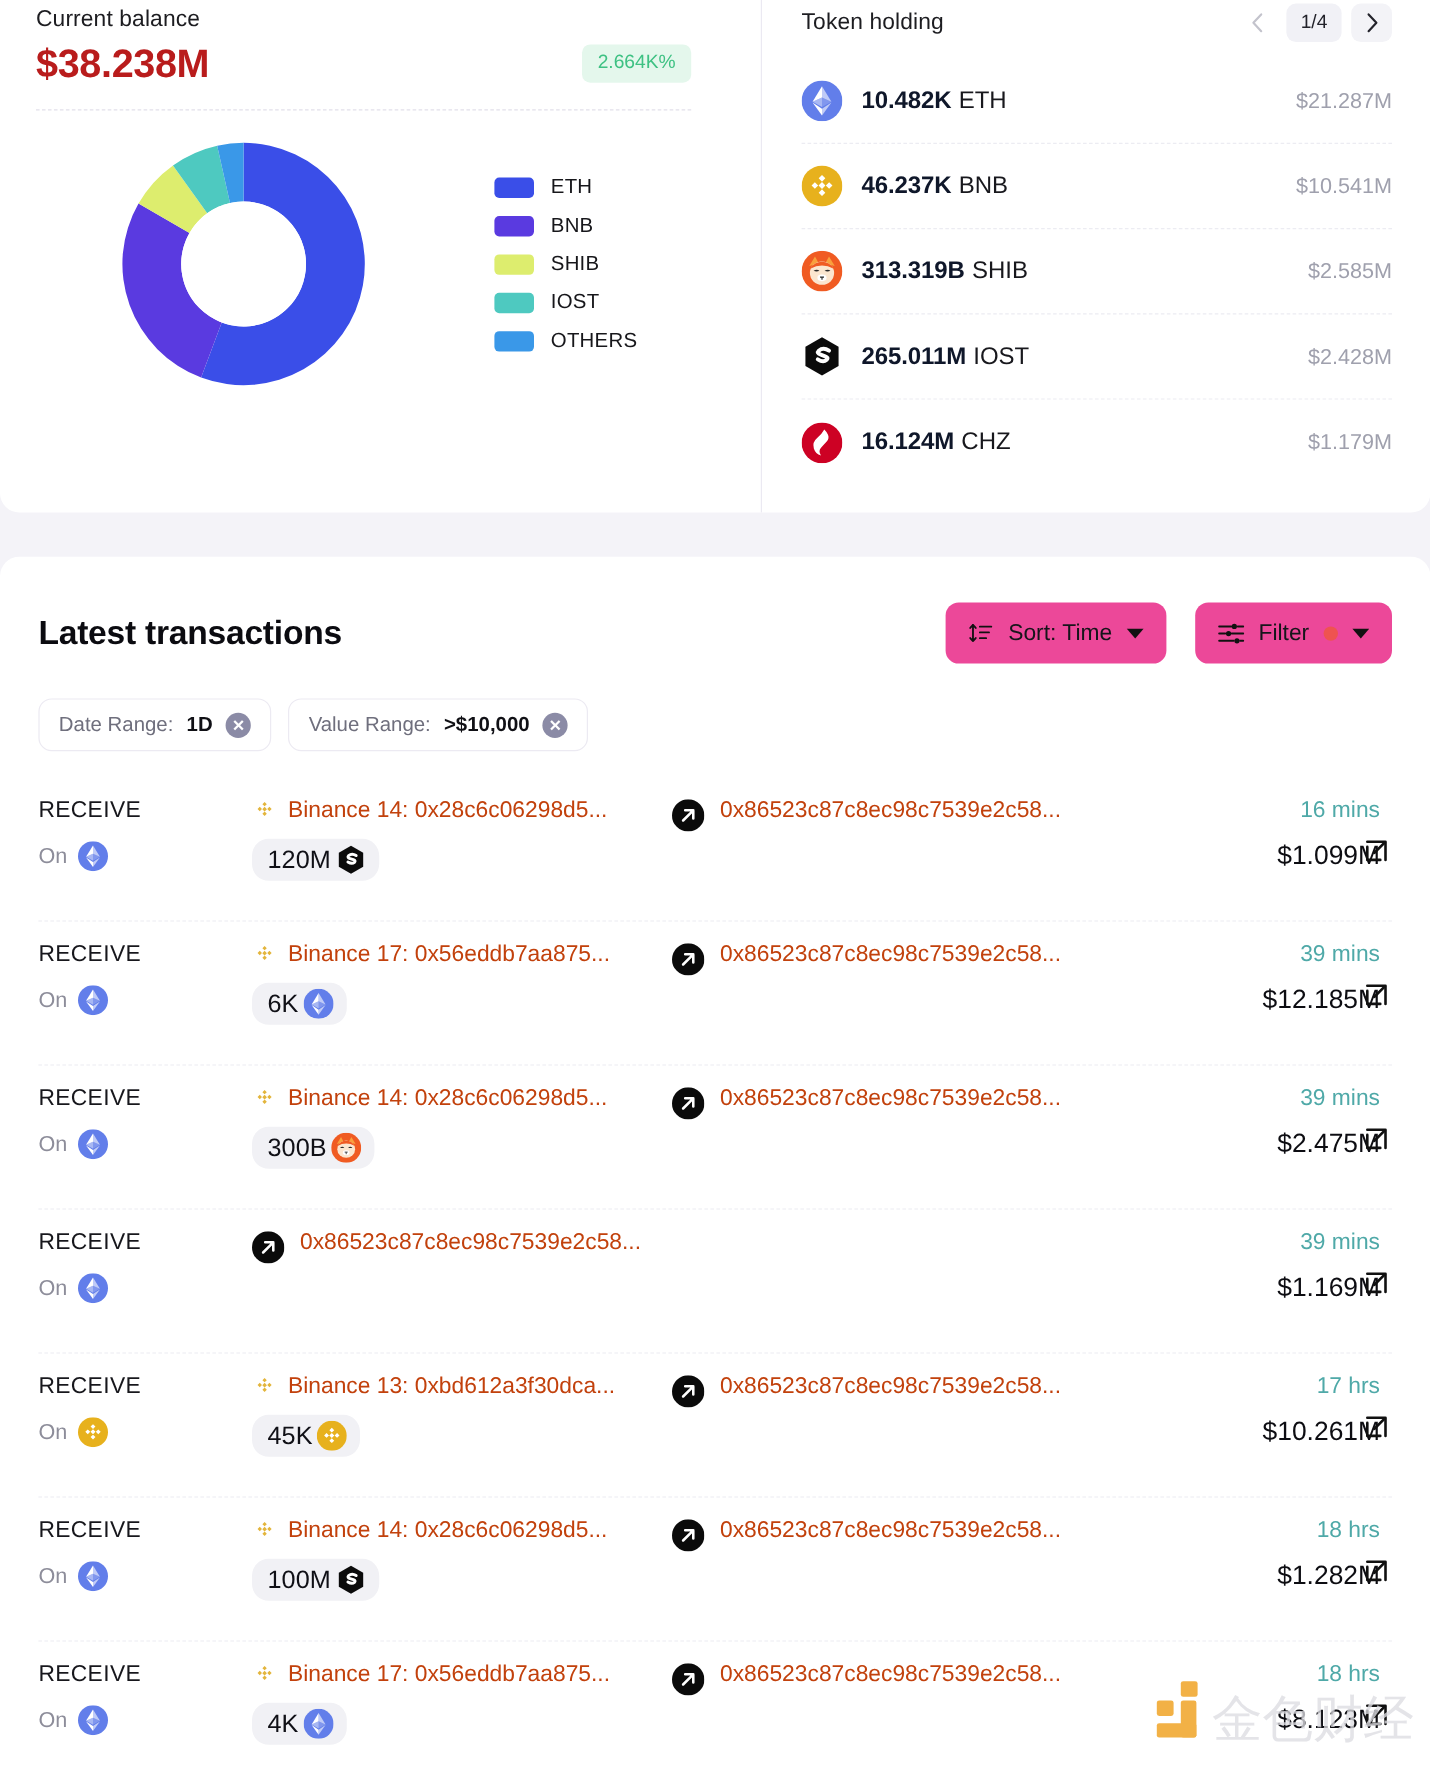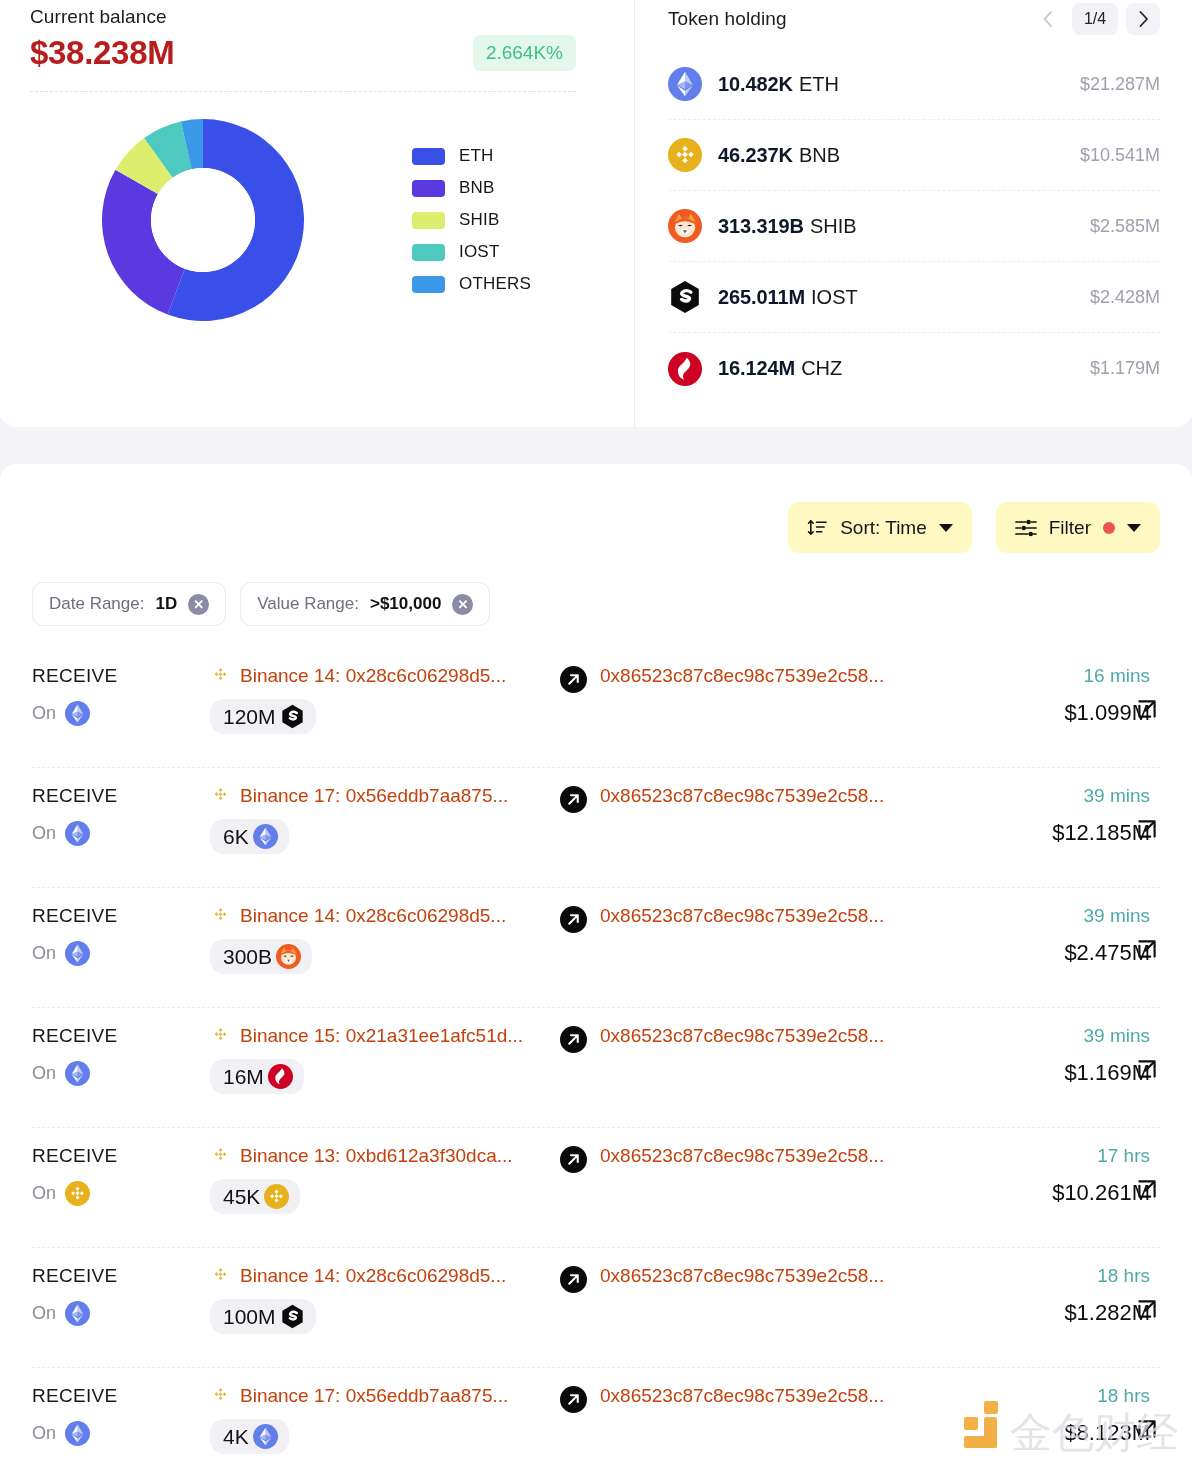--- a/index.html
+++ b/index.html
@@ -23,21 +23,21 @@
   .top-divider {
     position: absolute; left: 634px; top: 0; width: 1px; height: 427px;
     background: #ebe9f2;
   }
   .top-right { flex: 1; height: 100%; position: relative; padding: 0 32px 0 34px; }
 
   .bal-label { font-size: 19px; color: #1d1d21; padding-top: 6px; letter-spacing: .1px; }
   .bal-row { display: flex; align-items: center; justify-content: space-between; margin-top: 6px; padding-right: 28px; }
   .bal-amount { font-size: 33px; font-weight: 700; color: #b91c1c; letter-spacing: -.3px; }
   .bal-badge {
-    background: #e4f7ec; color: #3ec183; font-size: 19px; font-weight: 500;
+    background: #e4f7ec; color: #3ec183; font-size: 16px; font-weight: 500;
     padding: 7px 13px; border-radius: 7px;
   }
   .bal-rule { margin-top: 19px; margin-right: 28px; border-top: 1px dashed #e2e0ea; }
 
   .chart-area { display: flex; align-items: center; margin-top: 8px; }
   .donut-wrap { position: relative; width: 262px; height: 240px; margin-left: 42px; }
   .donut { width: 262px; height: 240px; }
   .legend { margin-left: 78px; display: flex; flex-direction: column; gap: 12px; }
   .legend-item { display: flex; align-items: center; gap: 14px; }
   .legend-swatch { width: 33px; height: 17px; border-radius: 4px; }
@@ -71,21 +71,21 @@
   
   .bottom-card {
     position: absolute; left: 0; top: 464px; width: 1192px; min-height: 1008px;
     background: #ffffff; border-top-left-radius: 16px; border-top-right-radius: 16px;
     padding: 0 32px;
   }
   .lt-head { display: flex; align-items: center; padding-top: 38px; }
   .lt-title { font-size: 28px; font-weight: 700; color: #0b0b10; letter-spacing: -.2px; }
   .lt-actions { margin-left: auto; display: flex; gap: 24px; }
   .pill-btn {
-    display: flex; align-items: center; gap: 12px; background: #fef9c3;
+    display: flex; align-items: center; gap: 12px; background: #ec4899;
     border: none; border-radius: 11px; height: 51px; padding: 0 19px; cursor: pointer;
     font-size: 19px; color: #15151a; font-family: inherit;
   }
   .caret { width: 0; height: 0; border-left: 7px solid transparent; border-right: 7px solid transparent; border-top: 8px solid #111; }
   .red-dot { width: 12px; height: 12px; border-radius: 50%; background: #ef5350; }
 
   .chips { display: flex; gap: 14px; margin-top: 29px; }
   .chip {
     display: flex; align-items: center; gap: 11px; height: 44px; padding: 0 16px;
     border: 1px solid #eceaf2; border-radius: 11px; background: #fff;
@@ -258,20 +258,21 @@
             <span class="th-amt">16.124M</span>
             <span class="th-sym">CHZ</span>
             <span class="th-usd">$1.179M</span>
           </div>
         </div>
     </div>
   </div>
 
   <div class="bottom-card">
     <div class="lt-head">
+      <div class="lt-title">Latest transactions</div>
       <div class="lt-actions">
 
         <button class="pill-btn">
           <svg width="21" height="21" viewBox="0 0 22 22">
             <path d="M4 4 L4 18 M4 4 L1.6 6.6 M4 4 L6.4 6.6 M4 18 L1.6 15.4 M4 18 L6.4 15.4" fill="none" stroke="#111" stroke-width="1.6" stroke-linecap="round"></path>
             <path d="M10 5.5 H20 M10 10.5 H18 M10 15.5 H15.5" fill="none" stroke="#111" stroke-width="1.6" stroke-linecap="round"></path>
           </svg>
           <span>Sort: Time</span>
           <span class="caret"></span>
         </button>
@@ -463,33 +464,20 @@
                   <circle cx="16" cy="16" r="16" fill="#627eea"></circle>
                   <path d="M16 4.5 v8.9 l7.4 3.3z" fill="#fff" opacity=".6"></path>
                   <path d="M16 4.5 L8.6 16.7 16 13.4z" fill="#fff"></path>
                   <path d="M16 22.3 v5.3 l7.4-10.2z" fill="#fff" opacity=".6"></path>
                   <path d="M16 27.6 v-5.3 L8.6 17.4z" fill="#fff"></path>
                   <path d="M16 20.9 l7.4-4.2-7.4-3.3z" fill="#fff" opacity=".2"></path>
                   <path d="M8.6 16.7 L16 20.9v-7.5z" fill="#fff" opacity=".45"></path>
                 </svg></span>
             </div>
           </div>
-          <div class="col-from"><div class="from-line">
-              <span class="binance-ico"><svg width="21" height="21" viewBox="0 0 24 24">
-                  <path d="M12 2.6l2.1 2.1L12 6.8 9.9 4.7zM7.4 7.2l2.1 2.1-2.1 2.1-2.1-2.1zm9.2 0l2.1 2.1-2.1 2.1-2.1-2.1zM12 11.8l2.1 2.1L12 16l-2.1-2.1z" fill="#e3b53c"></path>
-                  <path d="M12 7.3l2.2 2.2L12 11.7 9.8 9.5z" fill="#e3b53c"></path>
-                </svg></span>
-              <span class="addr">Binance 15: 0x21a31ee1afc51d...</span>
-            </div><div class="amount-tag">
-              <span>16M</span>
-              <span class="tag-ico"><svg width="25" height="25" viewBox="0 0 32 32">
-                  <circle cx="16" cy="16" r="16" fill="#cd0124"></circle>
-                  <path d="M17.8 5.5 q-2.4 4.2-5.6 6.8 q-4 3.3-2.6 8.1 q1.2 4.1 5.6 5.6 q-2.4-3.6.2-6.4 q2.1-2.2 4.3-4.6 q2.2-2.6 1-5.4 q-1-2.3-2.9-4.1z" fill="#fff"></path>
-                </svg></span>
-            </div></div>
           <div class="col-arrow"><svg width="27" height="27" viewBox="0 0 28 28">
               <circle cx="14" cy="14" r="14" fill="#0b0b0b"></circle>
               <path d="M9.6 18.4 L18.4 9.6 M11.4 9.6 H18.4 V16.6" fill="none" stroke="#fff" stroke-width="2.2" stroke-linecap="round" stroke-linejoin="round"></path>
             </svg></div>
           <div class="col-to"><span class="addr">0x86523c87c8ec98c7539e2c58...</span></div>
           <div class="col-right">
             <div class="tx-time">39 mins</div>
             <div class="tx-usd">$1.169M</div>
           </div>
           <svg class="ext-link" viewBox="0 0 24 24">

